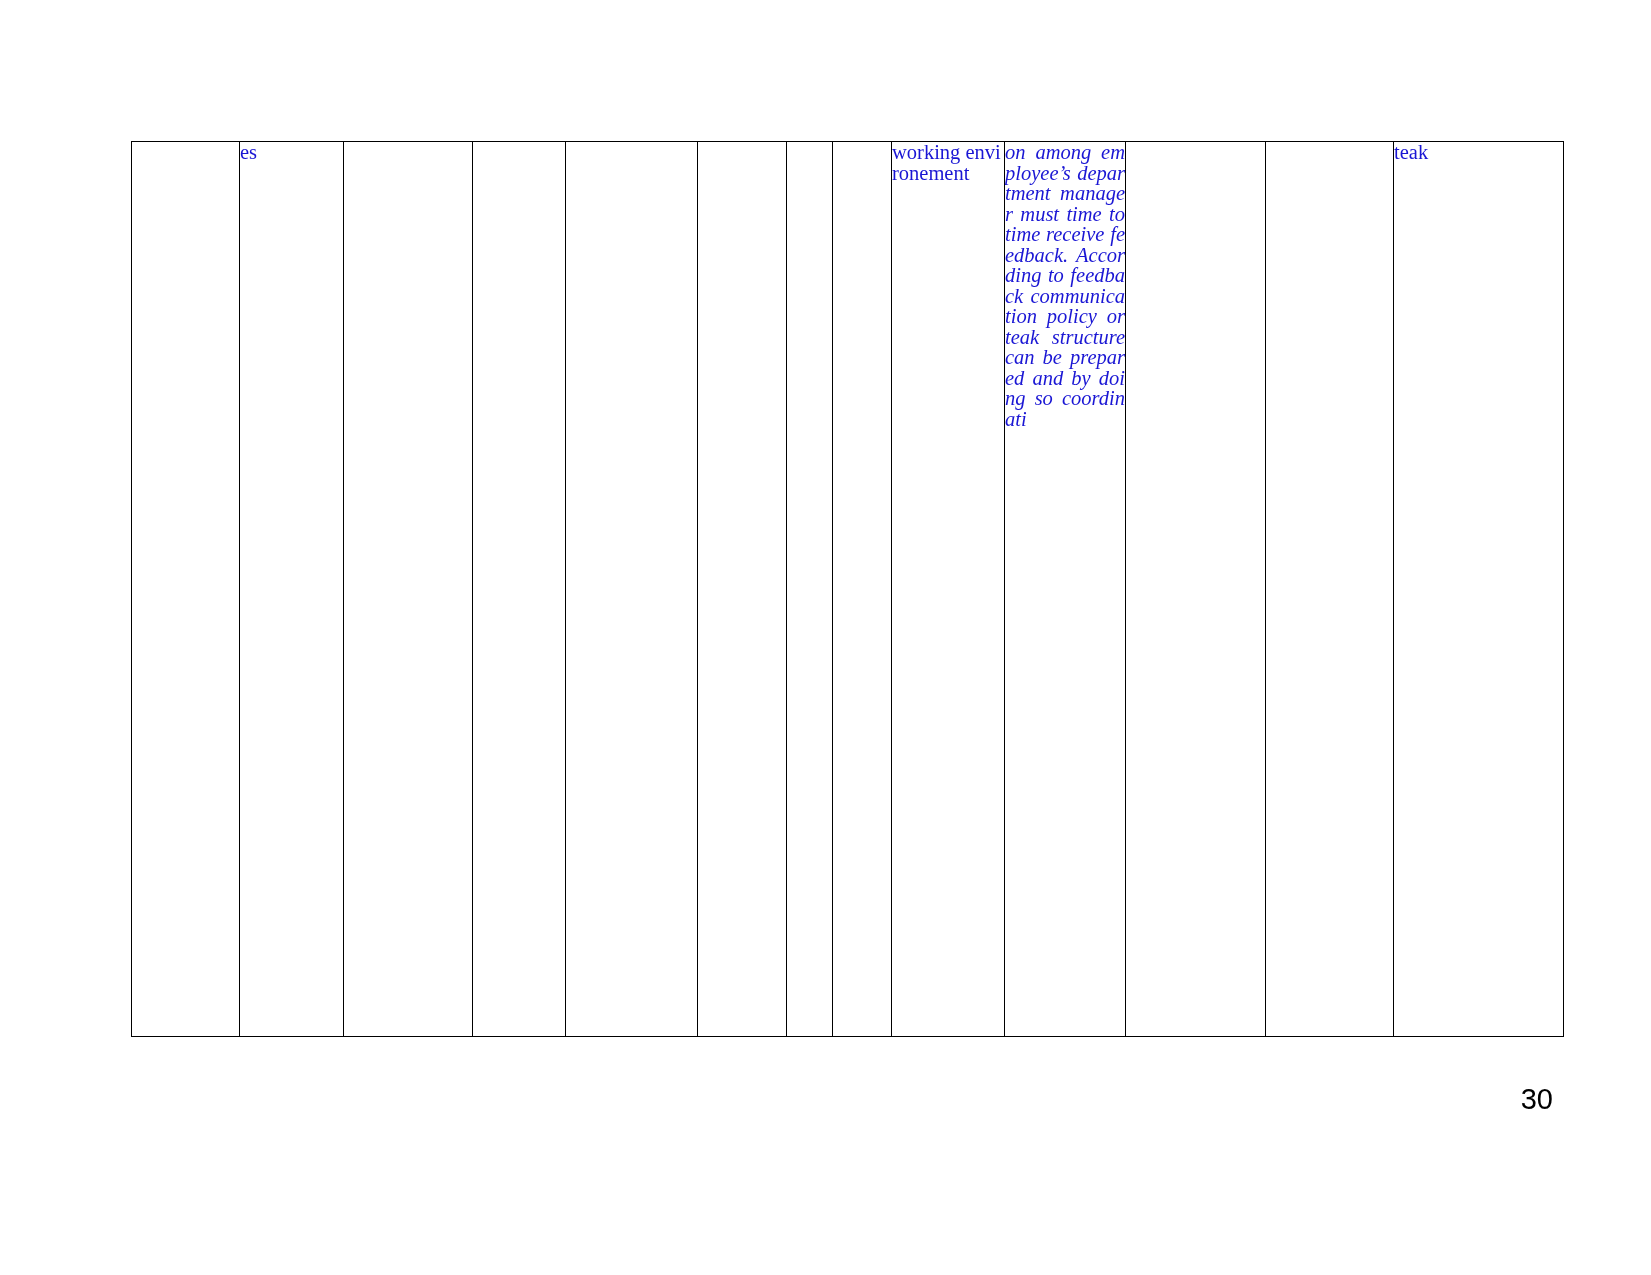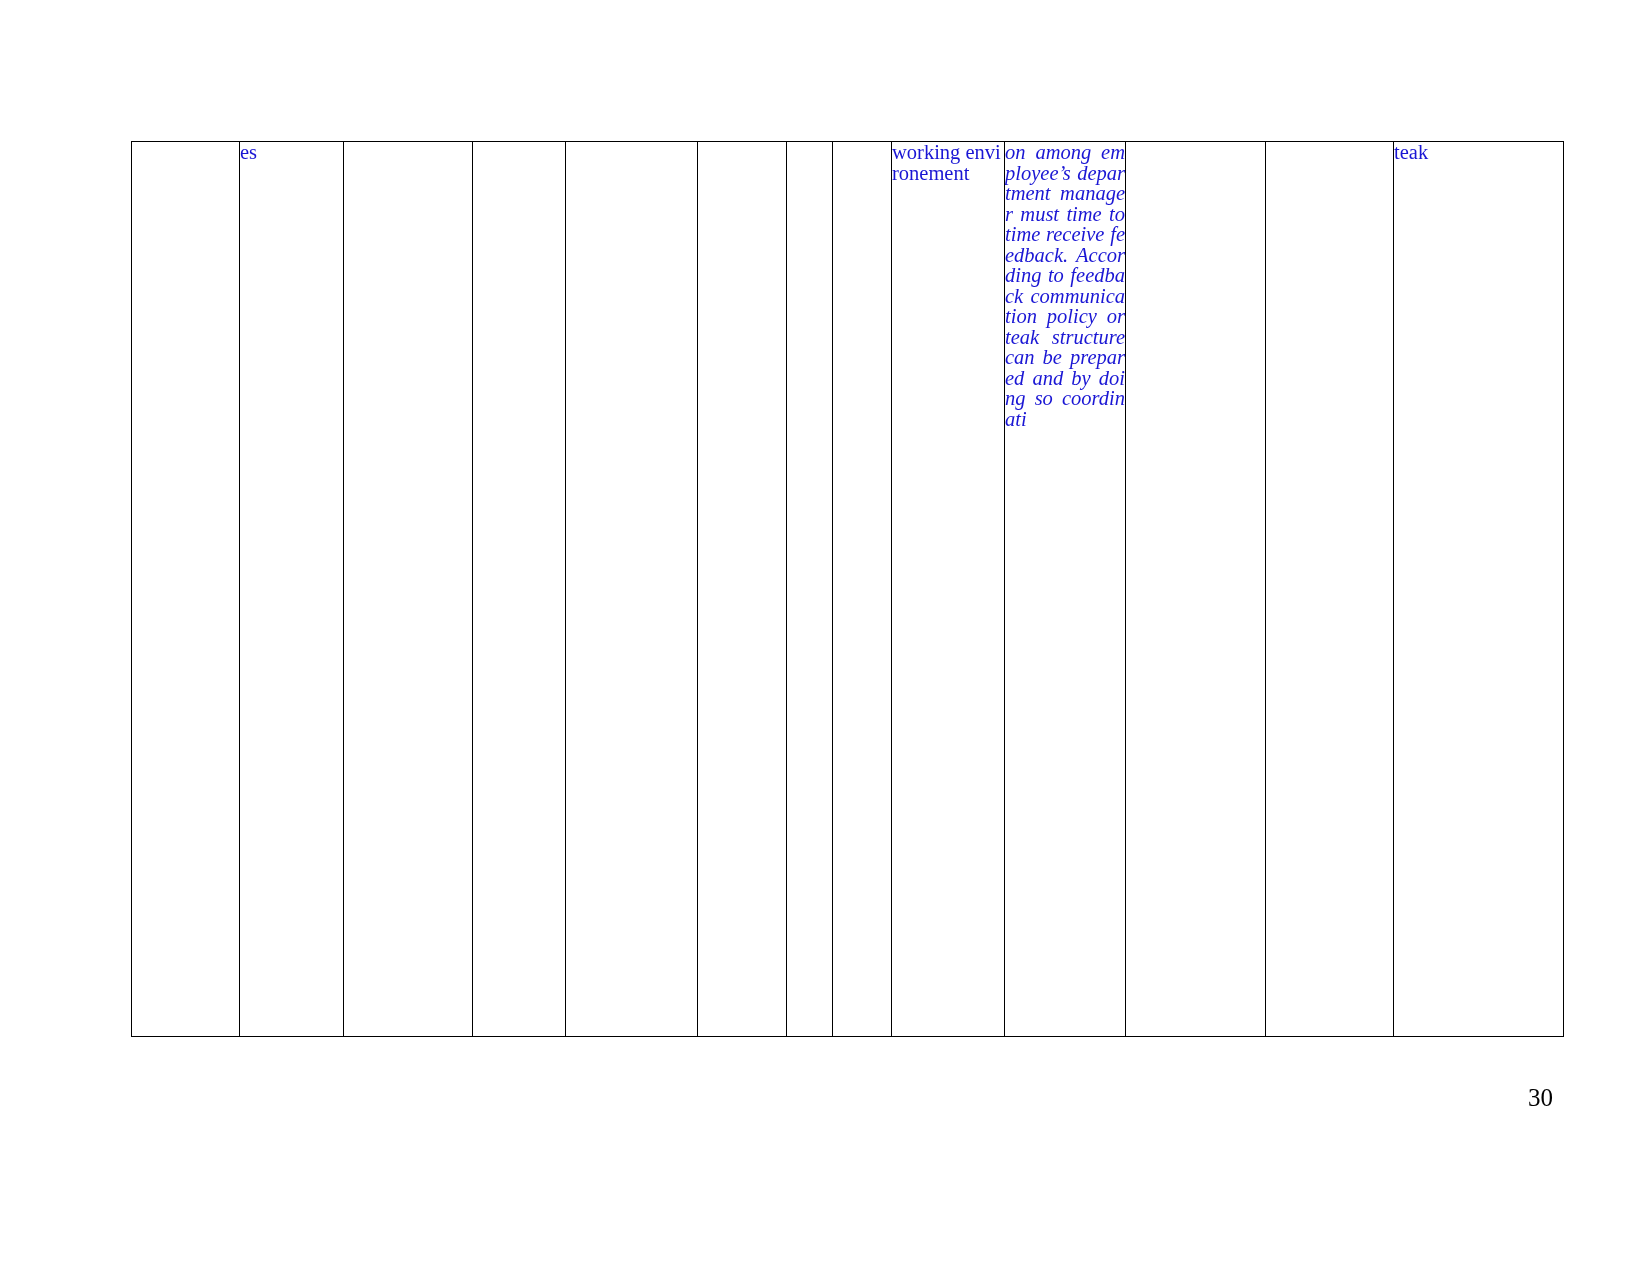--- a/index.html
+++ b/index.html
@@ -96,23 +96,23 @@
     padding: 9px 5px 0 8px;
     white-space: nowrap;
   }
 
   
   #page-number {
     position: absolute;
     right: 98px;
     top: 1085px;
     color: #000000;
-    font-size: 25px;
+    font-size: 29px;
     line-height: 1;
-    font-family: Liberation Serif, serif;
+    font-family: Liberation Sans, sans-serif;
   }
 </style>
 </head>
 <body>
 
 <div id="page">
 
   <table id="doc-table">
     <tbody>
       <tr>

